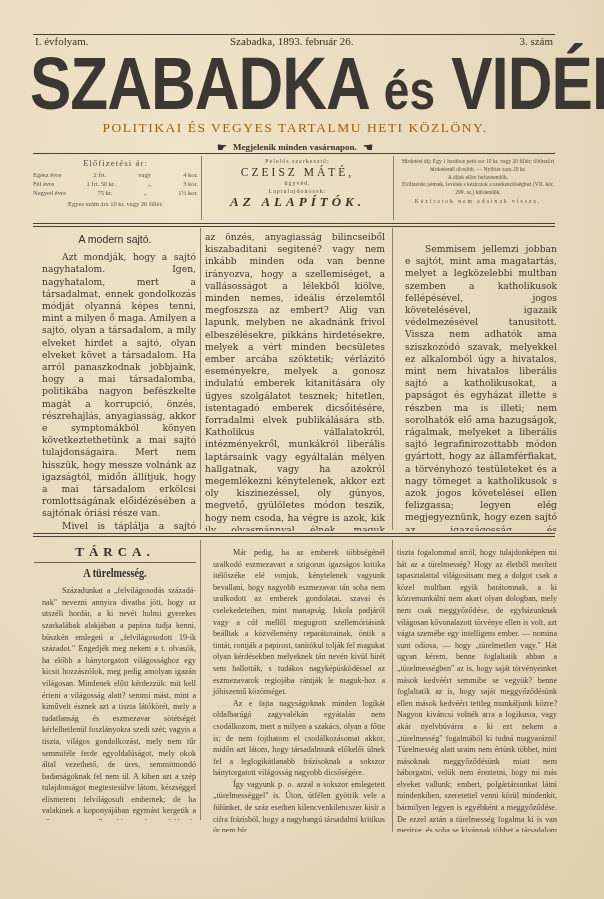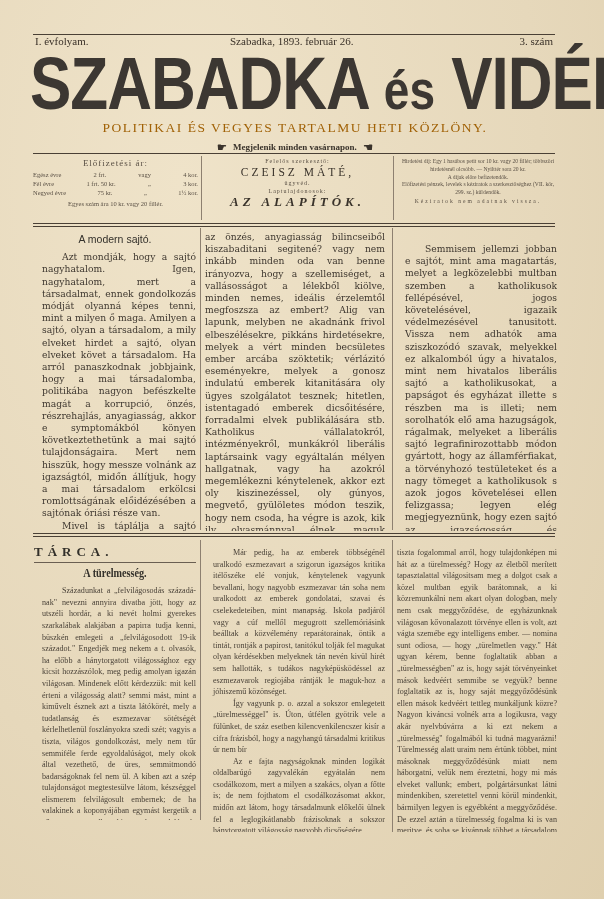--- a/index.html
+++ b/index.html
@@ -51,21 +51,21 @@
   .info-mid .founders { font-size: 13px; letter-spacing: 4px; color: #3a332b; font-weight: bold; font-style: italic; }
   .info-right { left: 398px; width: 160px; font-size: 5.6px; text-align: center; line-height: 7.8px; }
   .info-right .kez { letter-spacing: 2px; margin-top: 1px; }
   .vsep { position: absolute; border-left: 1px solid #8d8070; }
 
   .col { position: absolute; font-family: "DejaVu Serif", serif; font-size: 9.2px; line-height: 12.2px; color: #3e372f; text-align: justify; }
   .col p { margin: 0; }
   .col p.ind { text-indent: 20px; margin-left: 8px; }
   .heading { text-align: center; font-family: "Liberation Sans", sans-serif; font-weight: normal; font-size: 10.5px; color: #33302a; margin: 2px 0 6px 0; }
   .col2 { font-family: "Liberation Serif", serif; font-size: 8.1px; line-height: 11.6px; color: #4a4238; }
-  .tarca { text-align: left; font-family: "Liberation Serif", serif; font-weight: bold; font-size: 13px; letter-spacing: 5px; color: #33302a; margin-top: 6px; }
+  .tarca { text-align: center; font-family: "Liberation Serif", serif; font-weight: bold; font-size: 13px; letter-spacing: 5px; color: #33302a; margin-top: 6px; }
   .tarca-title { text-align: center; font-family: "Liberation Serif", serif; font-weight: bold; font-size: 12px; color: #33302a; margin: 5px 0 6px 0; transform: scaleX(0.85); }
 </style>
 </head>
 <body>
 
 <div class="page">
 
   <div class="topline">
     <span style="left:2px">I. évfolyam.</span>
     <span style="left:197px">Szabadka, 1893. február 26.</span>
@@ -153,21 +153,21 @@
 
   <div class="col col2" style="left:34px; top:540px; width:162px; height:280px; overflow:hidden">
     <div class="tarca">TÁRCA.</div>
     <div style="border-top:1px solid #6a5f52; margin:4px 0 0 0"></div>
     <div class="tarca-title">A türelmesség.</div>
     <p class="ind">Századunkat a „felvilágosodás századá-nak" nevezni annyira divatba jött, hogy az utszéli hordár, a ki nevét holmi gyerekes szarkalábak alakjában a papirra tudja kenni, büszkén emlegeti a „felvilágosodott 19-ik századot." Engedjék meg nekem a t. olvasók, ha előbb a hánytorgatott világossághoz egy kicsit hozzászólok, meg pedig amolyan igazán világosan. Mindenek előtt kérdezzük: mit kell érteni a világosság alatt? semmi mást, mint a kiművelt észnek azt a tiszta látókörét, mely a tudatlanság és eszmezavar sötétségét kérlelhetlenül foszlányokra szedi szét; vagyis a tiszta, világos gondolkozást, mely nem tűr semmiféle ferde egyoldalúságot, mely okok által vezethető, de üres, semmitmondó badarságoknak fel nem ül. A kiben azt a szép tulajdonságot megtestesülve látom, készséggel elismerem felvilágosult embernek; de ha valakinek a koponyájában egymást kergetik a zűrzavaros eszmék, a ki nagy hanggal lármáz meg nem értett szavakat, az ne beszéljen világosságról, ne kérkedjék azzal, a mije nincs!</p>
   </div>
   <div class="vsep" style="left:200px; top:540px; height:280px"></div>
   <div class="col col2" style="left:205px; top:547px; width:180px; height:285px; overflow:hidden">
     <p class="ind">Már pedig, ha az emberek többségénél uralkodó eszmezavart a szigorun igazságos kritika itélőszéke elé vonjuk, kénytelenek vagyunk bevallani, hogy nagyobb eszmezavar tán soha nem uralkodott az emberek gondolatai, szavai és cselekedeteiben, mint manapság. Iskola padjáról vagy a cúf mellől megugrott szellemóriásink beálltak a közvélemény reparátorainak, öntik a tintát, rontják a papirost, tanitókul tolják fel magukat olyan kérdésekben melyeknek tán nevén kivül hirét sem hallották, s tudákos nagyképüsködéssel az eszmezavarok regiojába rántják le maguk-hoz a jóhiszemű közönséget.</p>
+    <p class="ind">Az e fajta nagyságoknak minden logikát oldalbarúgó zagyvalékán egyátalán nem csodálkozom, mert a milyen a szakács, olyan a főtte is; de nem fojthatom el csodálkozásomat akkor, midőn azt látom, hogy társadalmunk előkelői ülnek fel a leglogikátlanabb frázisoknak a sokszor hánytorgatott világosság nagyobb dicsőségére.</p>
     <p class="ind">Így vagyunk p. o. azzal a sokszor emlegetett „türelmességgel" is. Úton, útfélen gyötrik vele a fülünket, de száz esetben kilencvenkilencszer kisír a cifra frázisból, hogy a nagyhangú társadalmi kritikus úr nem bír</p>
-    <p class="ind">Az e fajta nagyságoknak minden logikát oldalbarúgó zagyvalékán egyátalán nem csodálkozom, mert a milyen a szakács, olyan a főtte is; de nem fojthatom el csodálkozásomat akkor, midőn azt látom, hogy társadalmunk előkelői ülnek fel a leglogikátlanabb frázisoknak a sokszor hánytorgatott világosság nagyobb dicsőségére.</p>
   </div>
   <div class="vsep" style="left:392px; top:540px; height:292px"></div>
   <div class="col col2" style="left:397px; top:547px; width:160px; height:285px; overflow:hidden">
     <p>tiszta fogalommal arról, hogy tulajdonképen mi hát az a türelmesség? Hogy az életből merített tapasztalattal világositsam meg a dolgot csak a közel multban egyik barátomnak, a ki közremunkálni nem akart olyan dologban, mely nem csak meggyőződése, de egyházunknak világosan kővonalazott törvénye ellen is volt, azt vágta szemébe egy intelligens ember. — nomina sunt odiosa, — hogy „türelmetlen vagy." Hát ugyan kérem, benne foglaltatik abban a „türelmességben" az is, hogy saját törvényeinket mások kedvéért semmibe se vegyük? benne foglaltatik az is, hogy saját meggyőződésünk ellen mások kedvéért tettleg munkáljunk közre? Nagyon kiváncsi volnék arra a logikusra, vagy akár nyelvbúvárra a ki ezt nekem a „türelmesség" fogalmából ki tudná magyarázni! Türelmesség alatt uraim nem értünk többet, mint másoknak meggyőződésünk miatt nem háborgatni, velük nem éreztetni, hogy mi más elveket vallunk; embert, polgártársunkat látni mindenkiben, szeretettel venni körül mindenkit, bármilyen legyen is egyébként a meggyőződése. De ezzel aztán a türelmesség fogalma ki is van meritve, és soha se kivánnak többet a társadalom egyik tagjától sem, mert ha ezt</p>
   </div>
 
 </div>
 
 </body></html>

